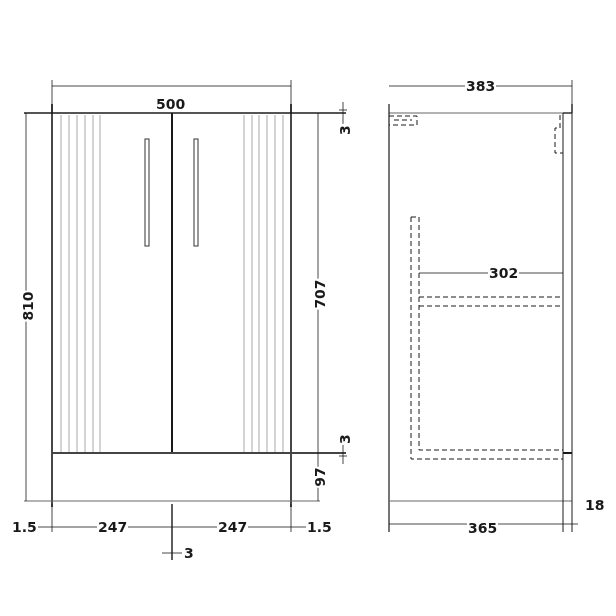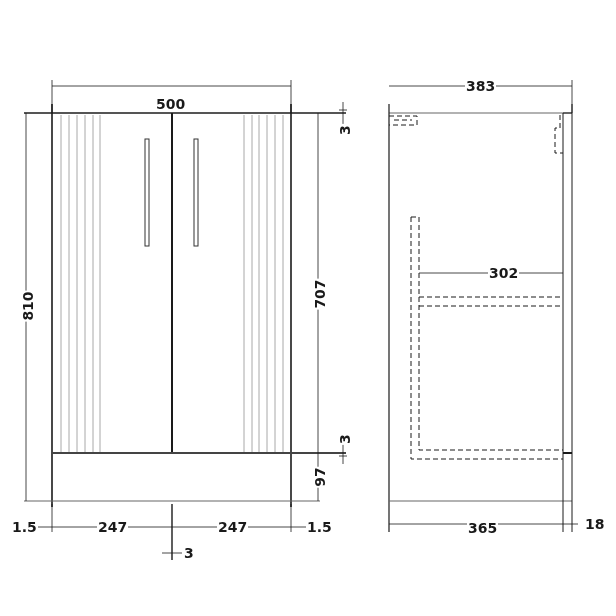--- a/index.html
+++ b/index.html
@@ -117,13 +117,13 @@
 <span class="lbl v" style="left:309px; top:470px;">97</span>
 <span class="lbl" style="left:11px; top:520px;">1.5</span>
 <span class="lbl" style="left:97px; top:520px;">247</span>
 <span class="lbl" style="left:217px; top:520px;">247</span>
 <span class="lbl" style="left:306px; top:520px;">1.5</span>
 <span class="lbl" style="left:183px; top:546px;">3</span>
 
 <span class="lbl" style="left:465px; top:79px;">383</span>
 <span class="lbl" style="left:488px; top:266px;">302</span>
 <span class="lbl" style="left:467px; top:521px;">365</span>
-<span class="lbl" style="left:584px; top:517px;">18</span>
+<span class="lbl" style="left:584px; top:498px;">18</span>
 
 </body></html>

